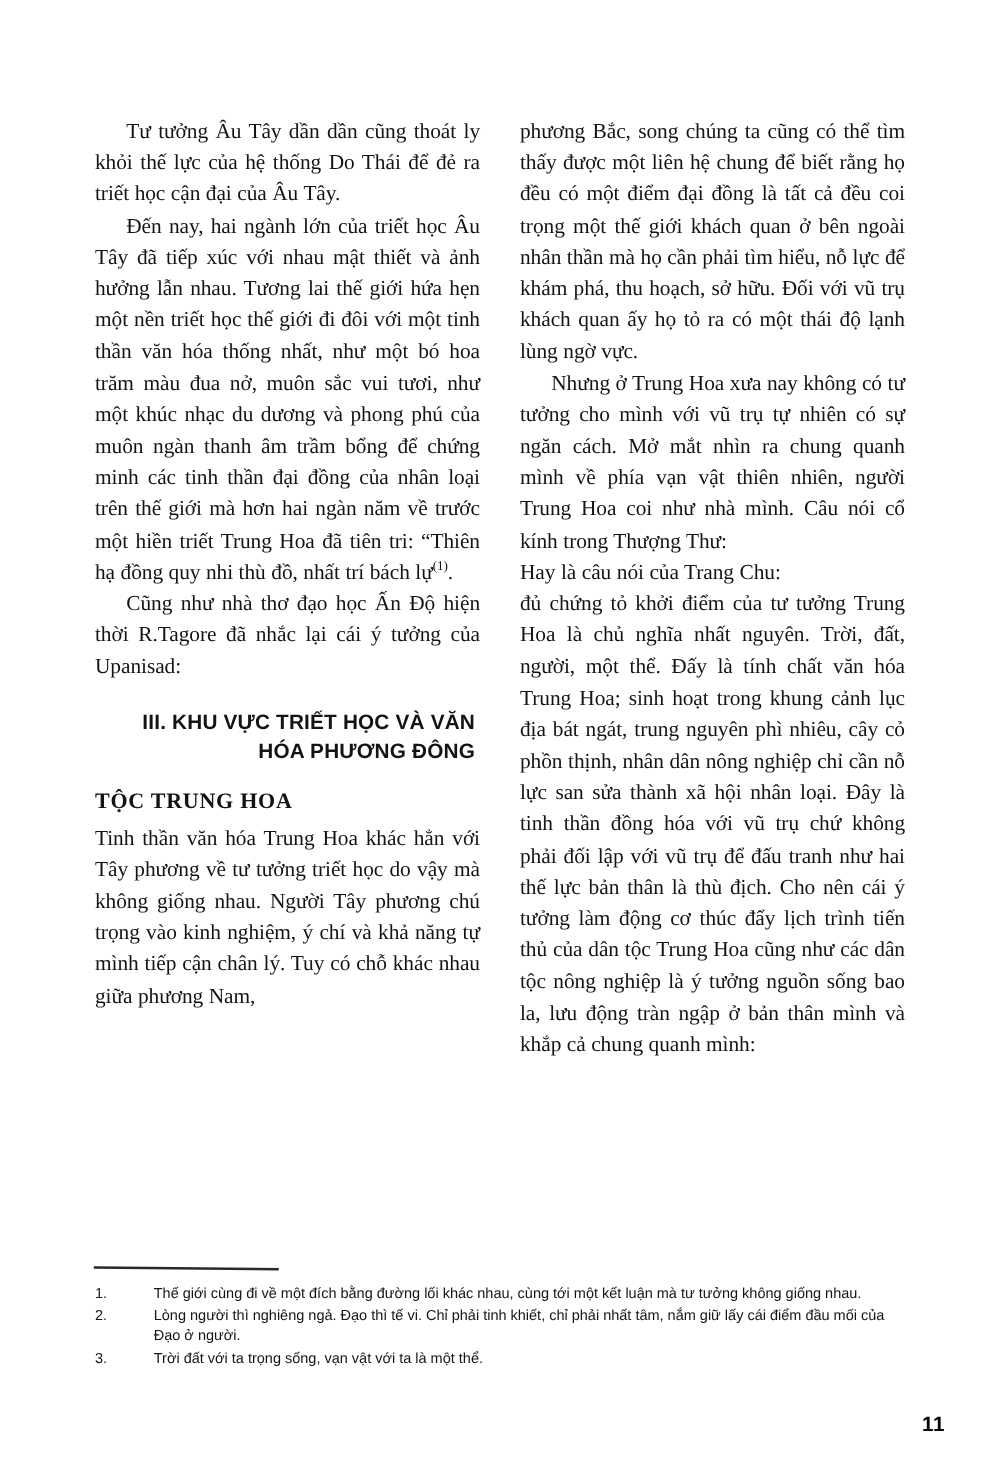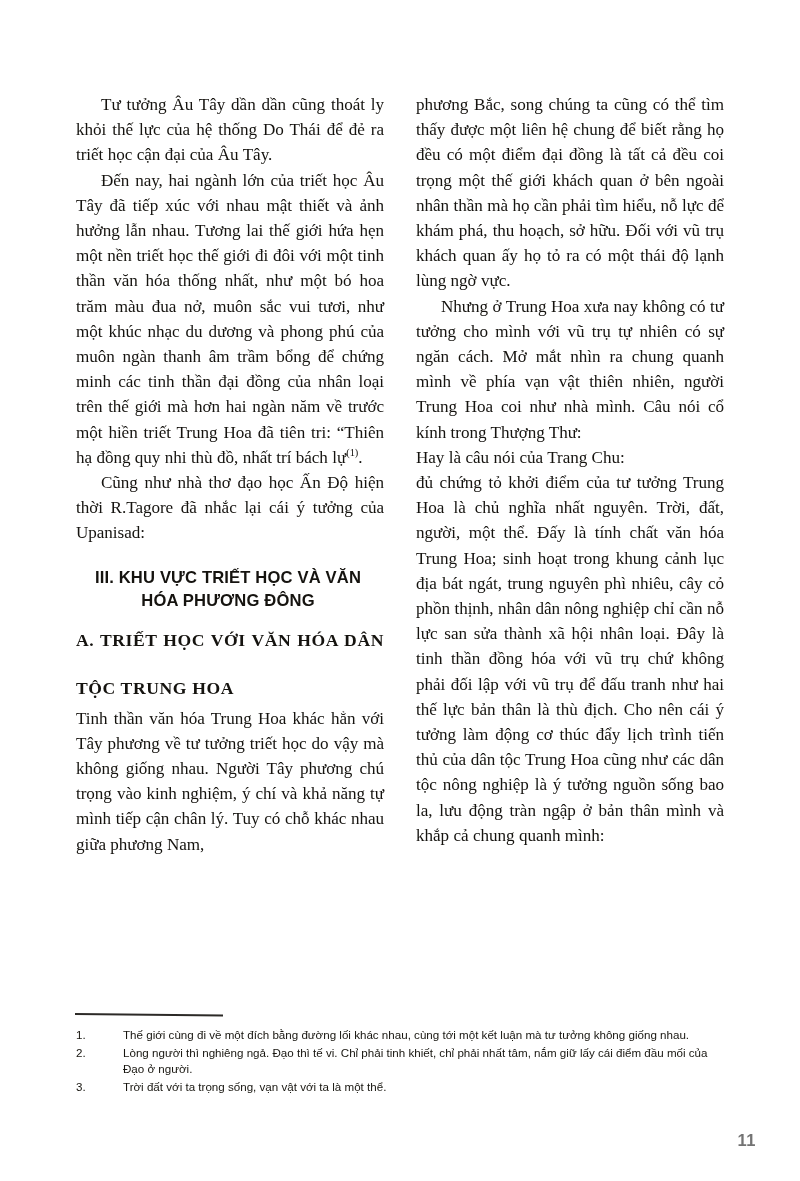--- a/index.html
+++ b/index.html
@@ -60,21 +60,21 @@
   }
   .quote sup.fn { font-style: italic; }
 
   h2.head-sans {
     margin: 20px 4px 16px 0;
     font-family: "Liberation Sans", "DejaVu Sans", sans-serif;
     font-size: 16.6px;
     line-height: 23px;
     font-weight: bold;
     letter-spacing: 0.15px;
-    text-align: center;
+    text-align: right;
   }
   h3.head-serif {
     margin: 0 0 6px 0;
     font-family: "Liberation Serif", "DejaVu Serif", serif;
     font-size: 17.6px;
     line-height: 24px;
     font-weight: bold;
     letter-spacing: 0.6px;
     text-align: justify;
   }
@@ -120,21 +120,21 @@
     margin-left: 30px;
   }
 
   .page-number {
     position: absolute;
     right: 44px;
     top: 1131px;
     font-family: "Liberation Sans", "DejaVu Sans", sans-serif;
     font-size: 16.5px;
     font-weight: bold;
-    color: #737373;
+    color: #000000;
     letter-spacing: 0.5px;
   }
 </style>
 </head>
 <body>
 
 <div class="page">
 
   <div class="columns">
 
@@ -143,21 +143,20 @@
       <p class="body">Tư tưởng Âu Tây dần dần cũng thoát ly khỏi thế lực của hệ thống Do Thái để đẻ ra triết học cận đại của Âu Tây.</p>
 
       <p class="body"><span>Đến nay, hai ngành lớn của triết học Âu Tây đã tiếp xúc với nhau mật thiết và ảnh hưởng lẫn nhau. Tương lai thế giới hứa hẹn một nền triết học thế giới đi đôi với một tinh thần văn hóa thống nhất, như một bó hoa trăm màu đua nở, muôn sắc vui tươi, như một khúc nhạc du dương và phong phú của muôn ngàn thanh âm trầm bổng để chứng minh các tinh thần đại đồng của nhân loại trên thế giới mà hơn hai ngàn năm về trước một hiền triết Trung Hoa đã tiên tri: “Thiên hạ đồng quy nhi thù đồ, nhất trí bách lự</span><sup class="fn">(1)</sup><span>.</span></p>
 
       <p class="body">Cũng như nhà thơ đạo học Ấn Độ hiện thời R.Tagore đã nhắc lại cái ý tưởng của Upanisad:</p>
 
 
       <h2 class="head-sans">III. KHU VỰC TRIẾT HỌC VÀ VĂN HÓA PHƯƠNG ĐÔNG</h2>
 
       <h3 class="head-serif">
-        <span class="l1">A. TRIẾT HỌC VỚI VĂN HÓA DÂN</span>
         <span class="l2">TỘC TRUNG HOA</span>
       </h3>
 
       <p class="body noindent">Tinh thần văn hóa Trung Hoa khác hẳn với Tây phương về tư tưởng triết học do vậy mà không giống nhau. Người Tây phương chú trọng vào kinh nghiệm, ý chí và khả năng tự mình tiếp cận chân lý. Tuy có chỗ khác nhau giữa phương Nam,</p>
     </div>
 
     <div class="col">
 
       <p class="body noindent">phương Bắc, song chúng ta cũng có thể tìm thấy được một liên hệ chung để biết rằng họ đều có một điểm đại đồng là tất cả đều coi trọng một thế giới khách quan ở bên ngoài nhân thần mà họ cần phải tìm hiểu, nỗ lực để khám phá, thu hoạch, sở hữu. Đối với vũ trụ khách quan ấy họ tỏ ra có một thái độ lạnh lùng ngờ vực.</p>
 

